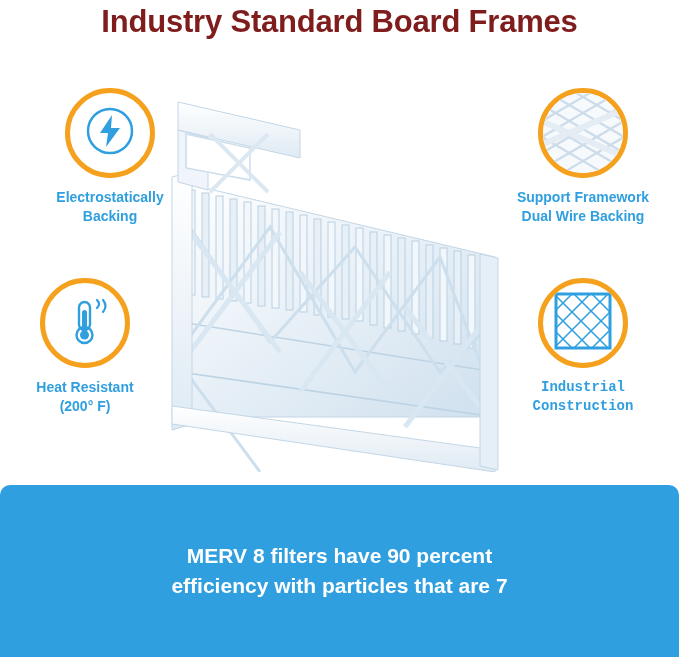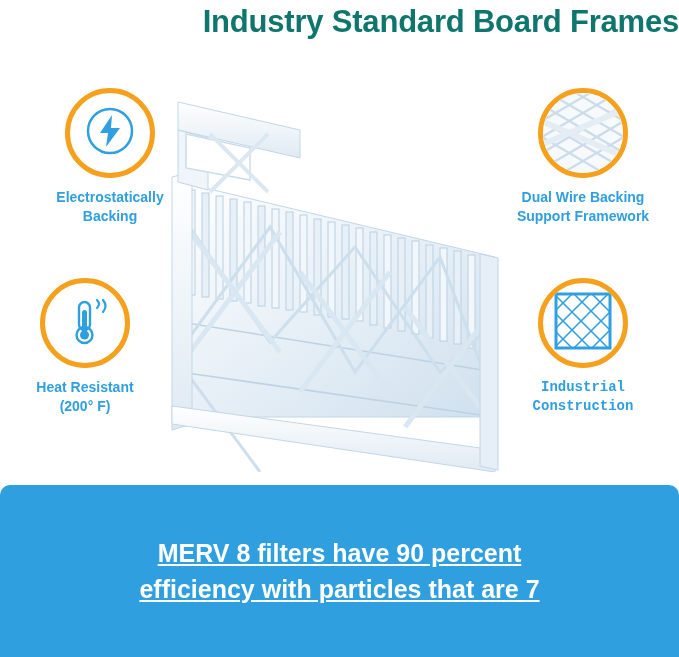--- a/index.html
+++ b/index.html
@@ -19,24 +19,24 @@
     width: 679px;
     height: 657px;
   }
 
   
   .title {
     position: absolute;
     top: 4px;
     left: 0;
     width: 679px;
-    text-align: right;
+    text-align: center;
     font-size: 31px;
     font-weight: bold;
-    color: #0f766e;
+    color: #7f1d1d;
     letter-spacing: -0.2px;
     white-space: nowrap;
   }
 
   
   .feature {
     position: absolute;
     width: 170px;
     text-align: center;
   }
@@ -83,26 +83,25 @@
     width: 679px;
     height: 172px;
     background: #2f9fe0;
     border-radius: 10px 10px 0 0;
     display: flex;
     align-items: center;
     justify-content: center;
   }
   .banner-text {
     color: #ffffff;
-    font-size: 25px;
+    font-size: 21px;
     font-weight: bold;
     text-align: center;
     line-height: 1.45;
     padding: 0 40px;
-    text-decoration: underline;
   }
 </style>
 </head>
 <body>
 
 <div class="page">
 
   <div class="title">Industry Standard Board Frames</div>
 
   <div class="filter-art">
@@ -246,22 +245,22 @@
             <path d="M-10 40 L96 -22"></path>
           </g>
           <g stroke="#e4edf4" stroke-width="6" fill="none">
             <path d="M-6 60 L92 18"></path>
             <path d="M-6 30 L92 72"></path>
           </g>
         </svg>
       </span>
     </div>
     <div class="feature-label">
+      <div>Support Framework</div>
       <div>Dual Wire Backing</div>
-      <div>Support Framework</div>
     </div>
   </div>
 
   <div class="feature" id="feat-indus">
     <div class="badge">
       <span>
         <svg width="62" height="62" viewBox="0 0 62 62" xmlns="http://www.w3.org/2000/svg">
           <rect x="4" y="4" width="54" height="54" fill="none" stroke="#2f9fe0" stroke-width="3"></rect>
           <g stroke="#2f9fe0" stroke-width="1.6" fill="none">
             <path d="M4 20 L20 4"></path>

